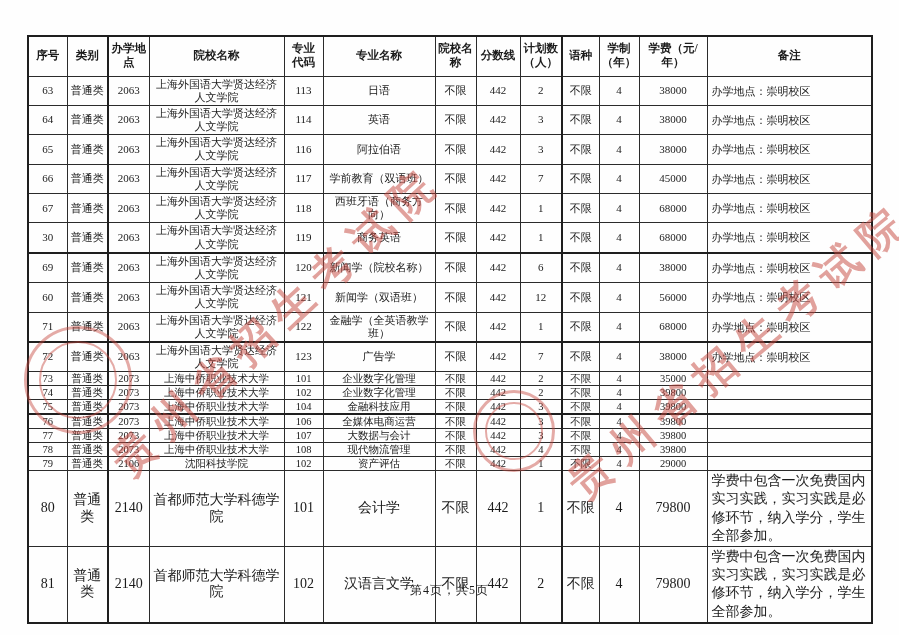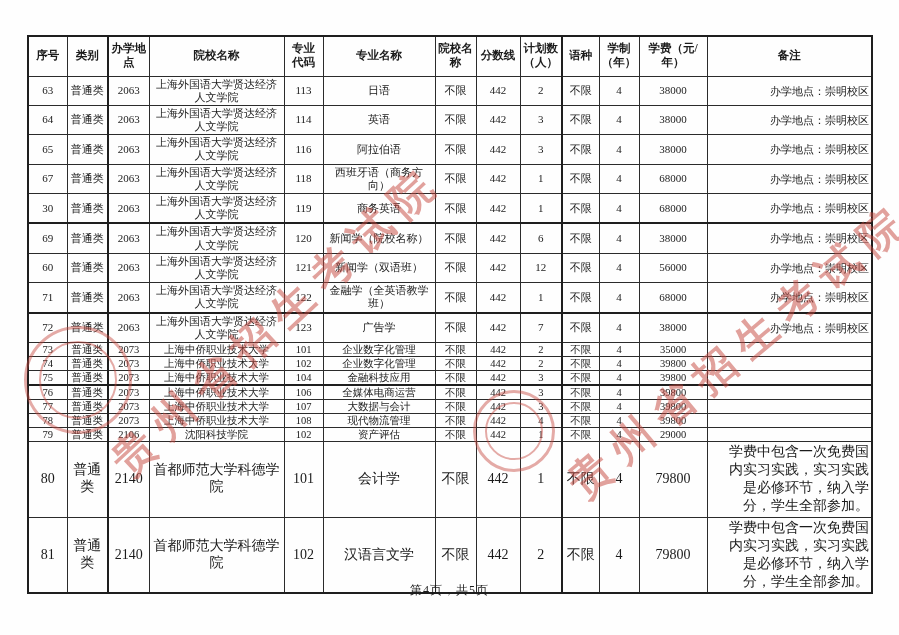--- a/index.html
+++ b/index.html
@@ -37,21 +37,21 @@
   }
   
   .doc-table th:nth-child(3), .doc-table td:nth-child(3),
   .doc-table th:nth-child(10), .doc-table td:nth-child(10) {
     border-left: 2px solid #1e1e1e;
   }
   tr.r-mid td  { height: 29px; }
   tr.r-slim td { height: 14px; padding: 0 2px; font-size: 10.5px; line-height: 13px; }
   tr.r-tall td { height: 55px; font-size: 14px; }
   tr.thick-top td { border-top: 2px solid #1e1e1e; }
-  .doc-table td.note-cell { text-align: right; padding-left: 16px; line-height: 1.3; }
+  .doc-table td.note-cell { text-align: left; padding-left: 4px; line-height: 1.3; }
   .footer {
     position: absolute; left: 0; top: 582px; width: 899px;
     text-align: center; font-size: 12px; letter-spacing: 1px;
   }
   
   .wm {
     position: absolute;
     color: #c5463d; opacity: 0.5;
     font-size: 42px; letter-spacing: 12px; white-space: nowrap;
     font-weight: bold;
@@ -150,20 +150,35 @@
           <td>阿拉伯语</td>
           <td>不限</td>
           <td>442</td>
           <td>3</td>
           <td>不限</td>
           <td>4</td>
           <td>38000</td>
           <td class="note-cell">办学地点：崇明校区</td>
         </tr>
         <tr class="r-mid">
+          <td>66</td>
+          <td>普通类</td>
+          <td>2063</td>
+          <td>上海外国语大学贤达经济人文学院</td>
+          <td>117</td>
+          <td>学前教育（双语班）</td>
+          <td>不限</td>
+          <td>442</td>
+          <td>7</td>
+          <td>不限</td>
+          <td>4</td>
+          <td>45000</td>
+          <td class="note-cell">办学地点：崇明校区</td>
+        </tr>
+        <tr class="r-mid">
           <td>67</td>
           <td>普通类</td>
           <td>2063</td>
           <td>上海外国语大学贤达经济人文学院</td>
           <td>118</td>
           <td>西班牙语（商务方向）</td>
           <td>不限</td>
           <td>442</td>
           <td>1</td>
           <td>不限</td>

